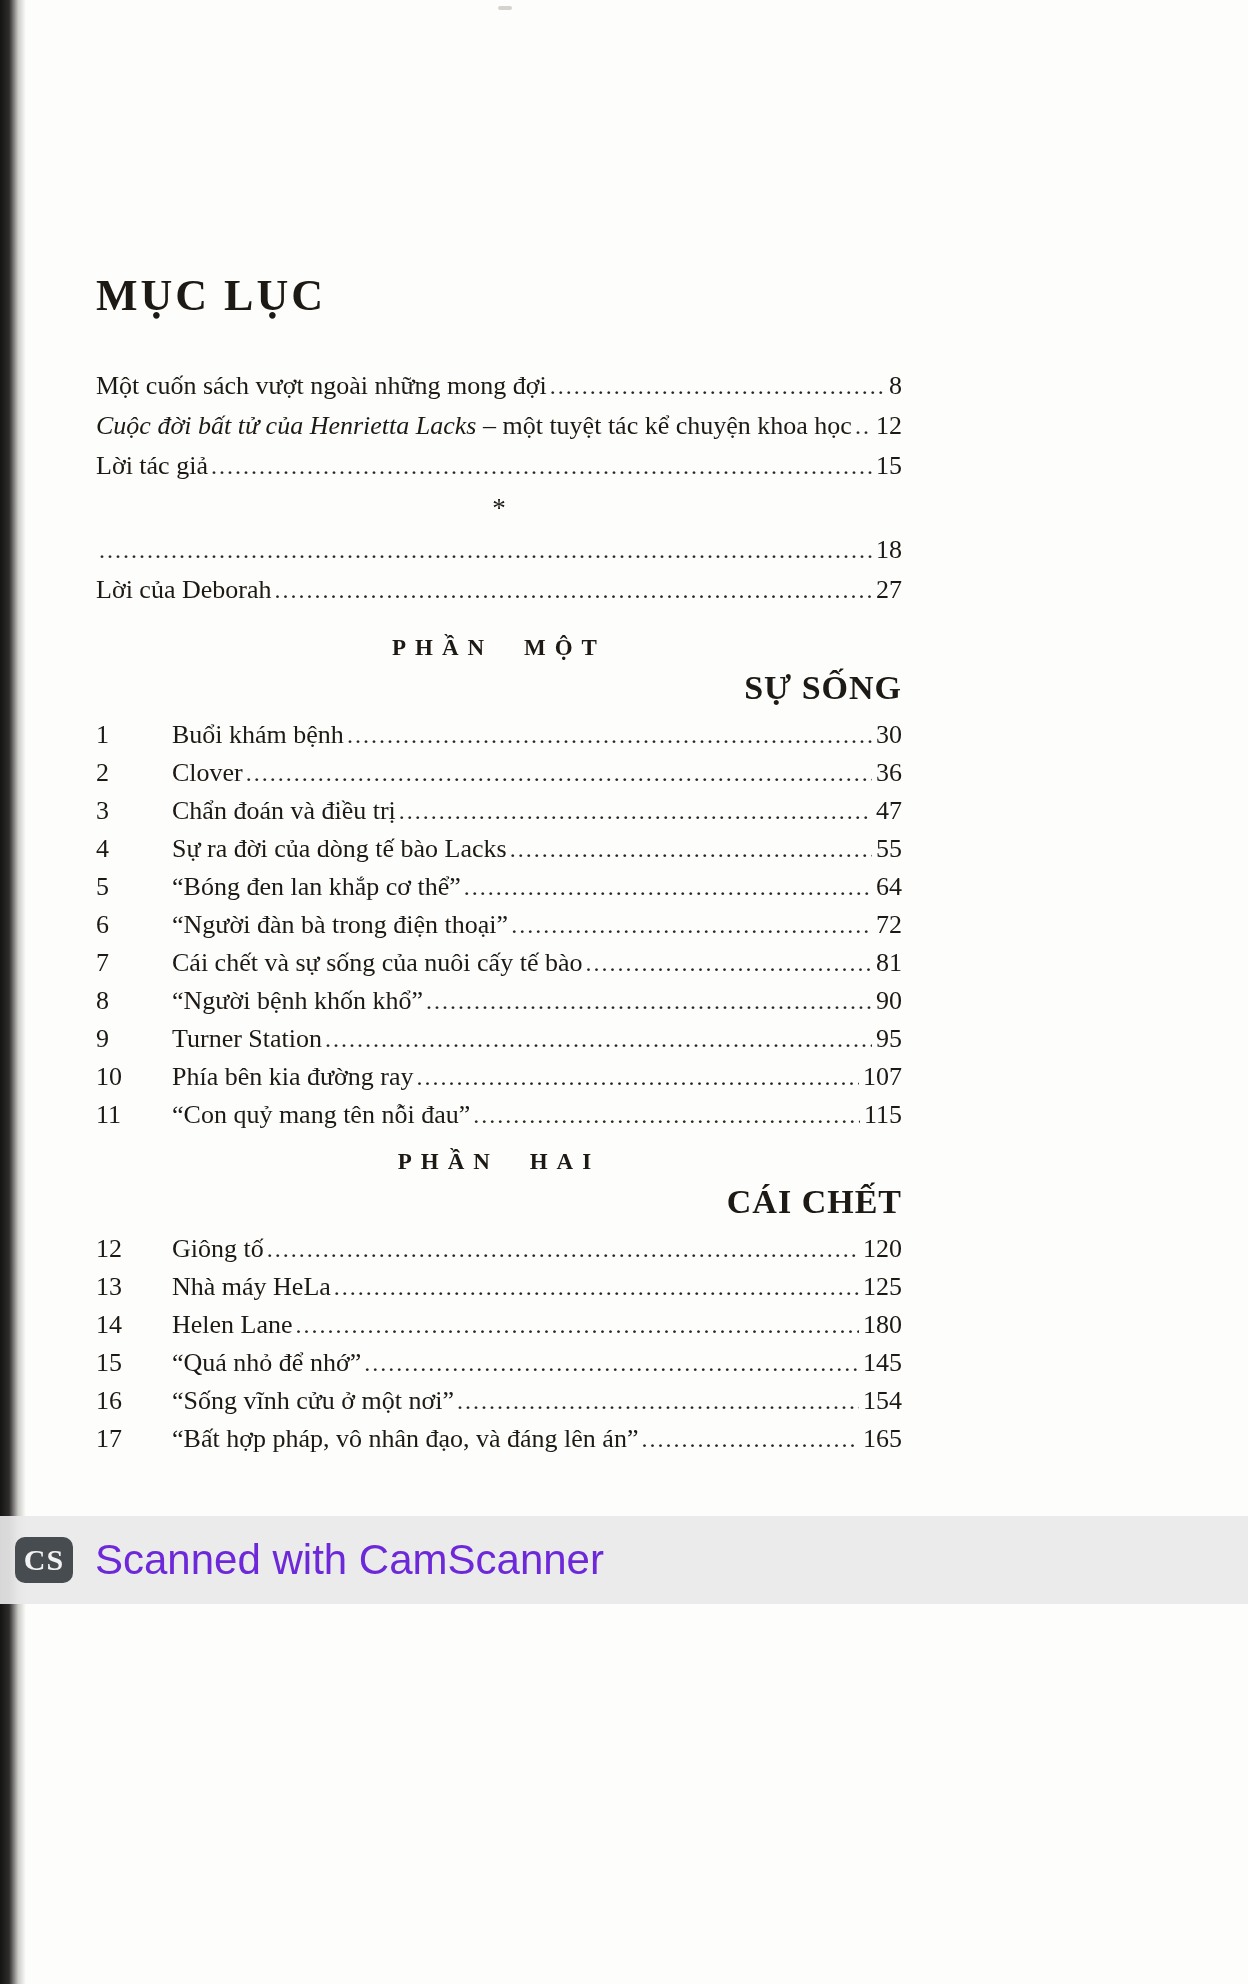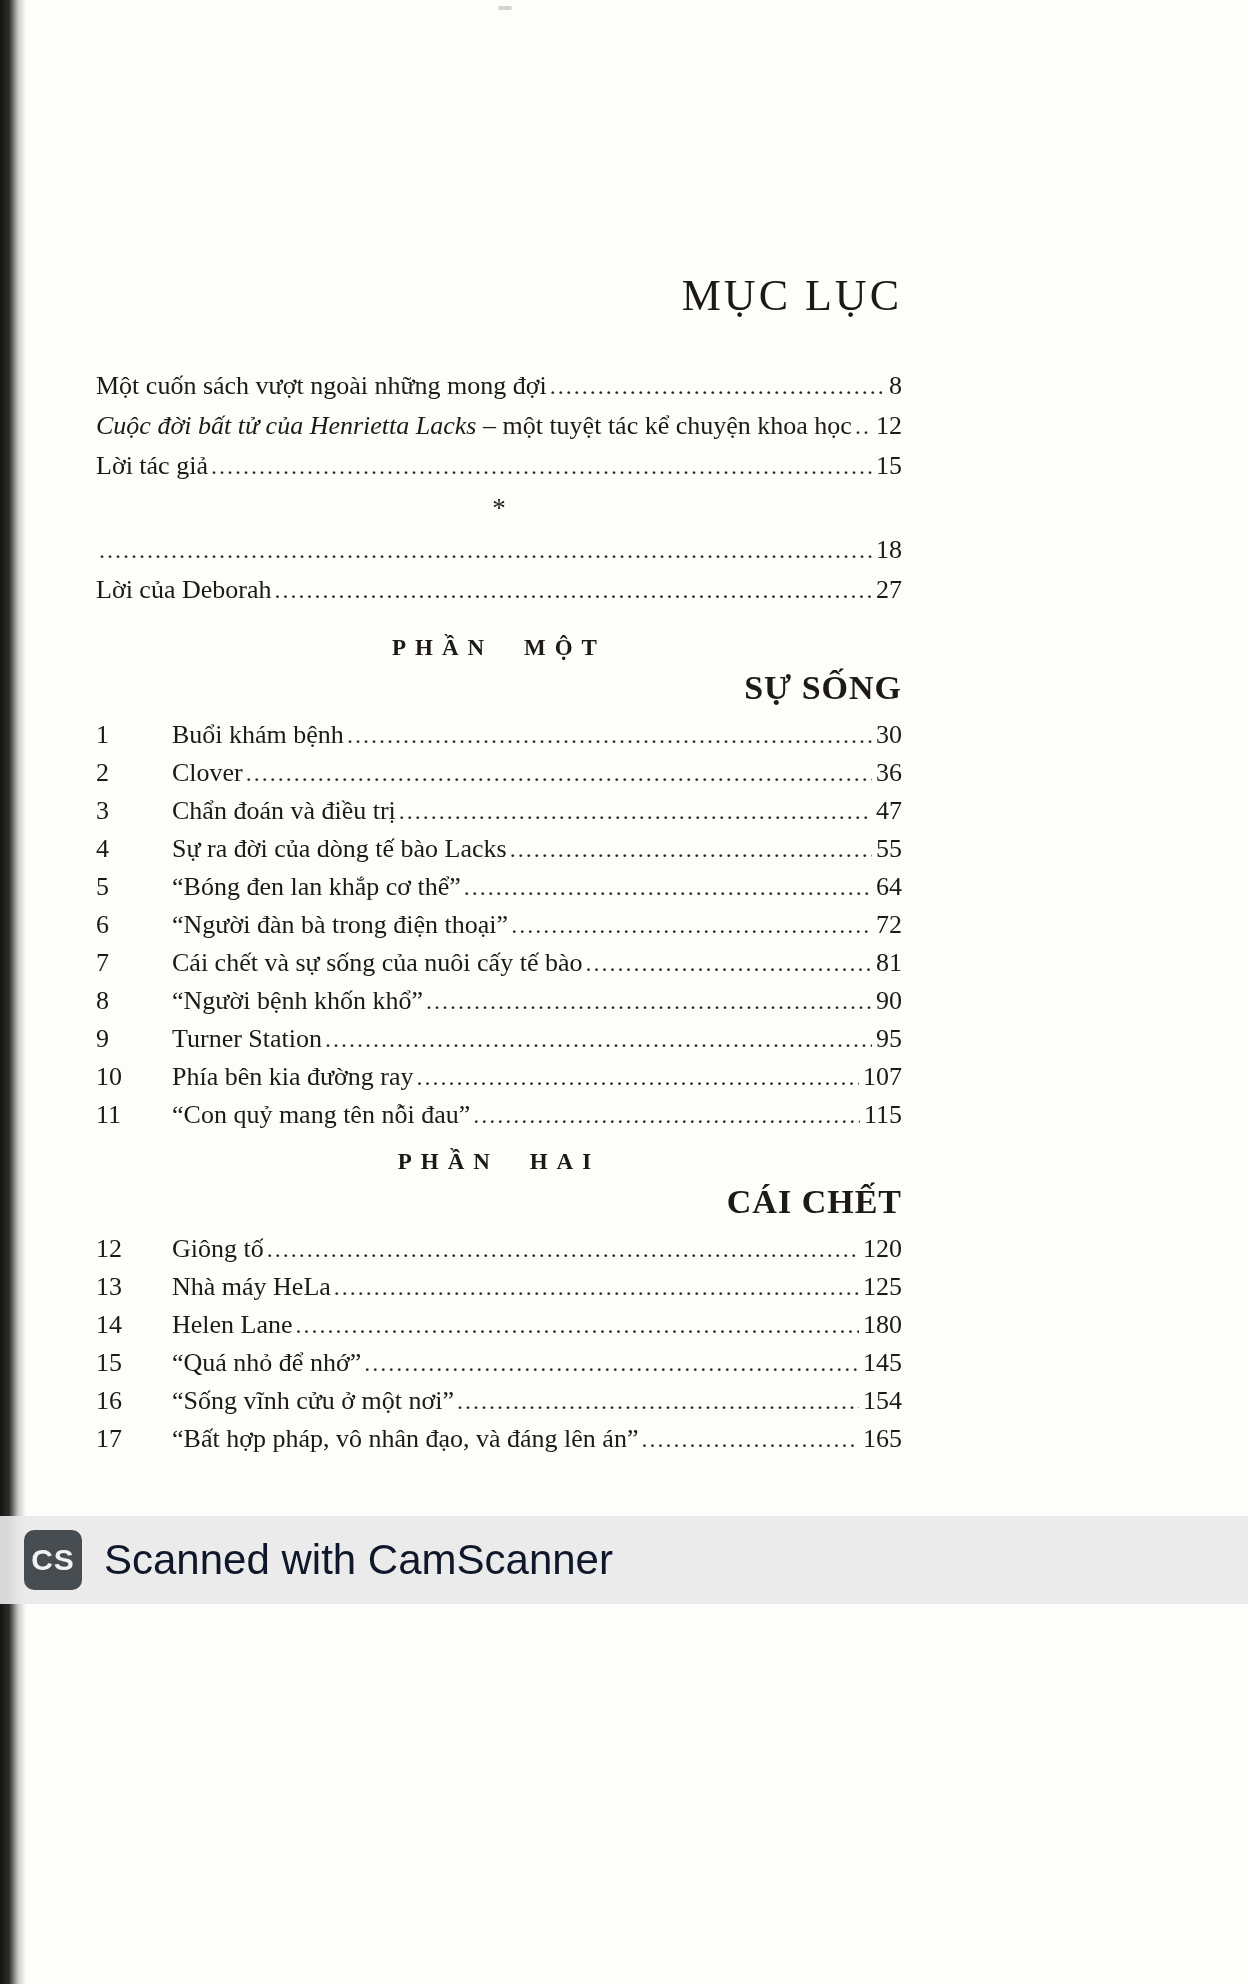--- a/index.html
+++ b/index.html
@@ -16,21 +16,21 @@
     position:absolute;left:0;top:0;bottom:0;width:26px;
     background:linear-gradient(to right,#131312 0%,#2e2d2b 35%,rgba(110,108,104,0.35) 70%,rgba(110,108,104,0) 100%);
   }
   .scan-speck{
     position:absolute;left:498px;top:6px;width:14px;height:4px;
     background:#b9b7b2;border-radius:2px;opacity:.6;
   }
   
   .content{position:absolute;left:96px;top:272px;width:806px;}
   .title{
-    text-align:right;font-size:44px;font-weight:400;
+    text-align:left;font-size:44px;font-weight:700;
     letter-spacing:3px;margin:0 0 46px 0;line-height:48px;
   }
   .row{display:flex;align-items:flex-end;font-size:26px;line-height:40px;}
   .chapters .row{line-height:38px;}
   .num{flex:0 0 76px;}
   .lbl{white-space:nowrap;}
   .lbl i{}
   .leader{
     flex:1;overflow:hidden;white-space:nowrap;
     margin:0 4px 0 3px;letter-spacing:2px;font-size:24px;color:#2a2620;
@@ -50,26 +50,26 @@
   }
   .part2 .part-kicker{margin-top:10px;}
   
   .footer-bar{
     position:absolute;left:0;top:1516px;width:1248px;height:88px;
     background:rgba(233,233,233,0.92);
     display:flex;align-items:center;
     font-family:"Liberation Sans","DejaVu Sans",sans-serif;
   }
   .cs-logo{
-    margin-left:24px;width:58px;height:60px;border-radius:10px;
+    margin-left:15px;width:58px;height:46px;border-radius:10px;
     background:#474c50;color:#f2f2f2;
     display:flex;align-items:center;justify-content:center;
-    font-size:30px;font-weight:700;letter-spacing:1px;
-  }
-  .cs-text{margin-left:22px;font-size:42px;color:#0f172a;}
+    font-size:30px;font-weight:700;letter-spacing:1px;font-family:Liberation Serif, serif;
+  }
+  .cs-text{margin-left:22px;font-size:42px;color:#6d28d9;}
 </style>
 </head>
 <body>
 
 <div class="page">
   <div class="scan-edge"></div>
   <div class="scan-speck"></div>
 
   <div class="content">
     <h1 class="title">MỤC LỤC</h1>

